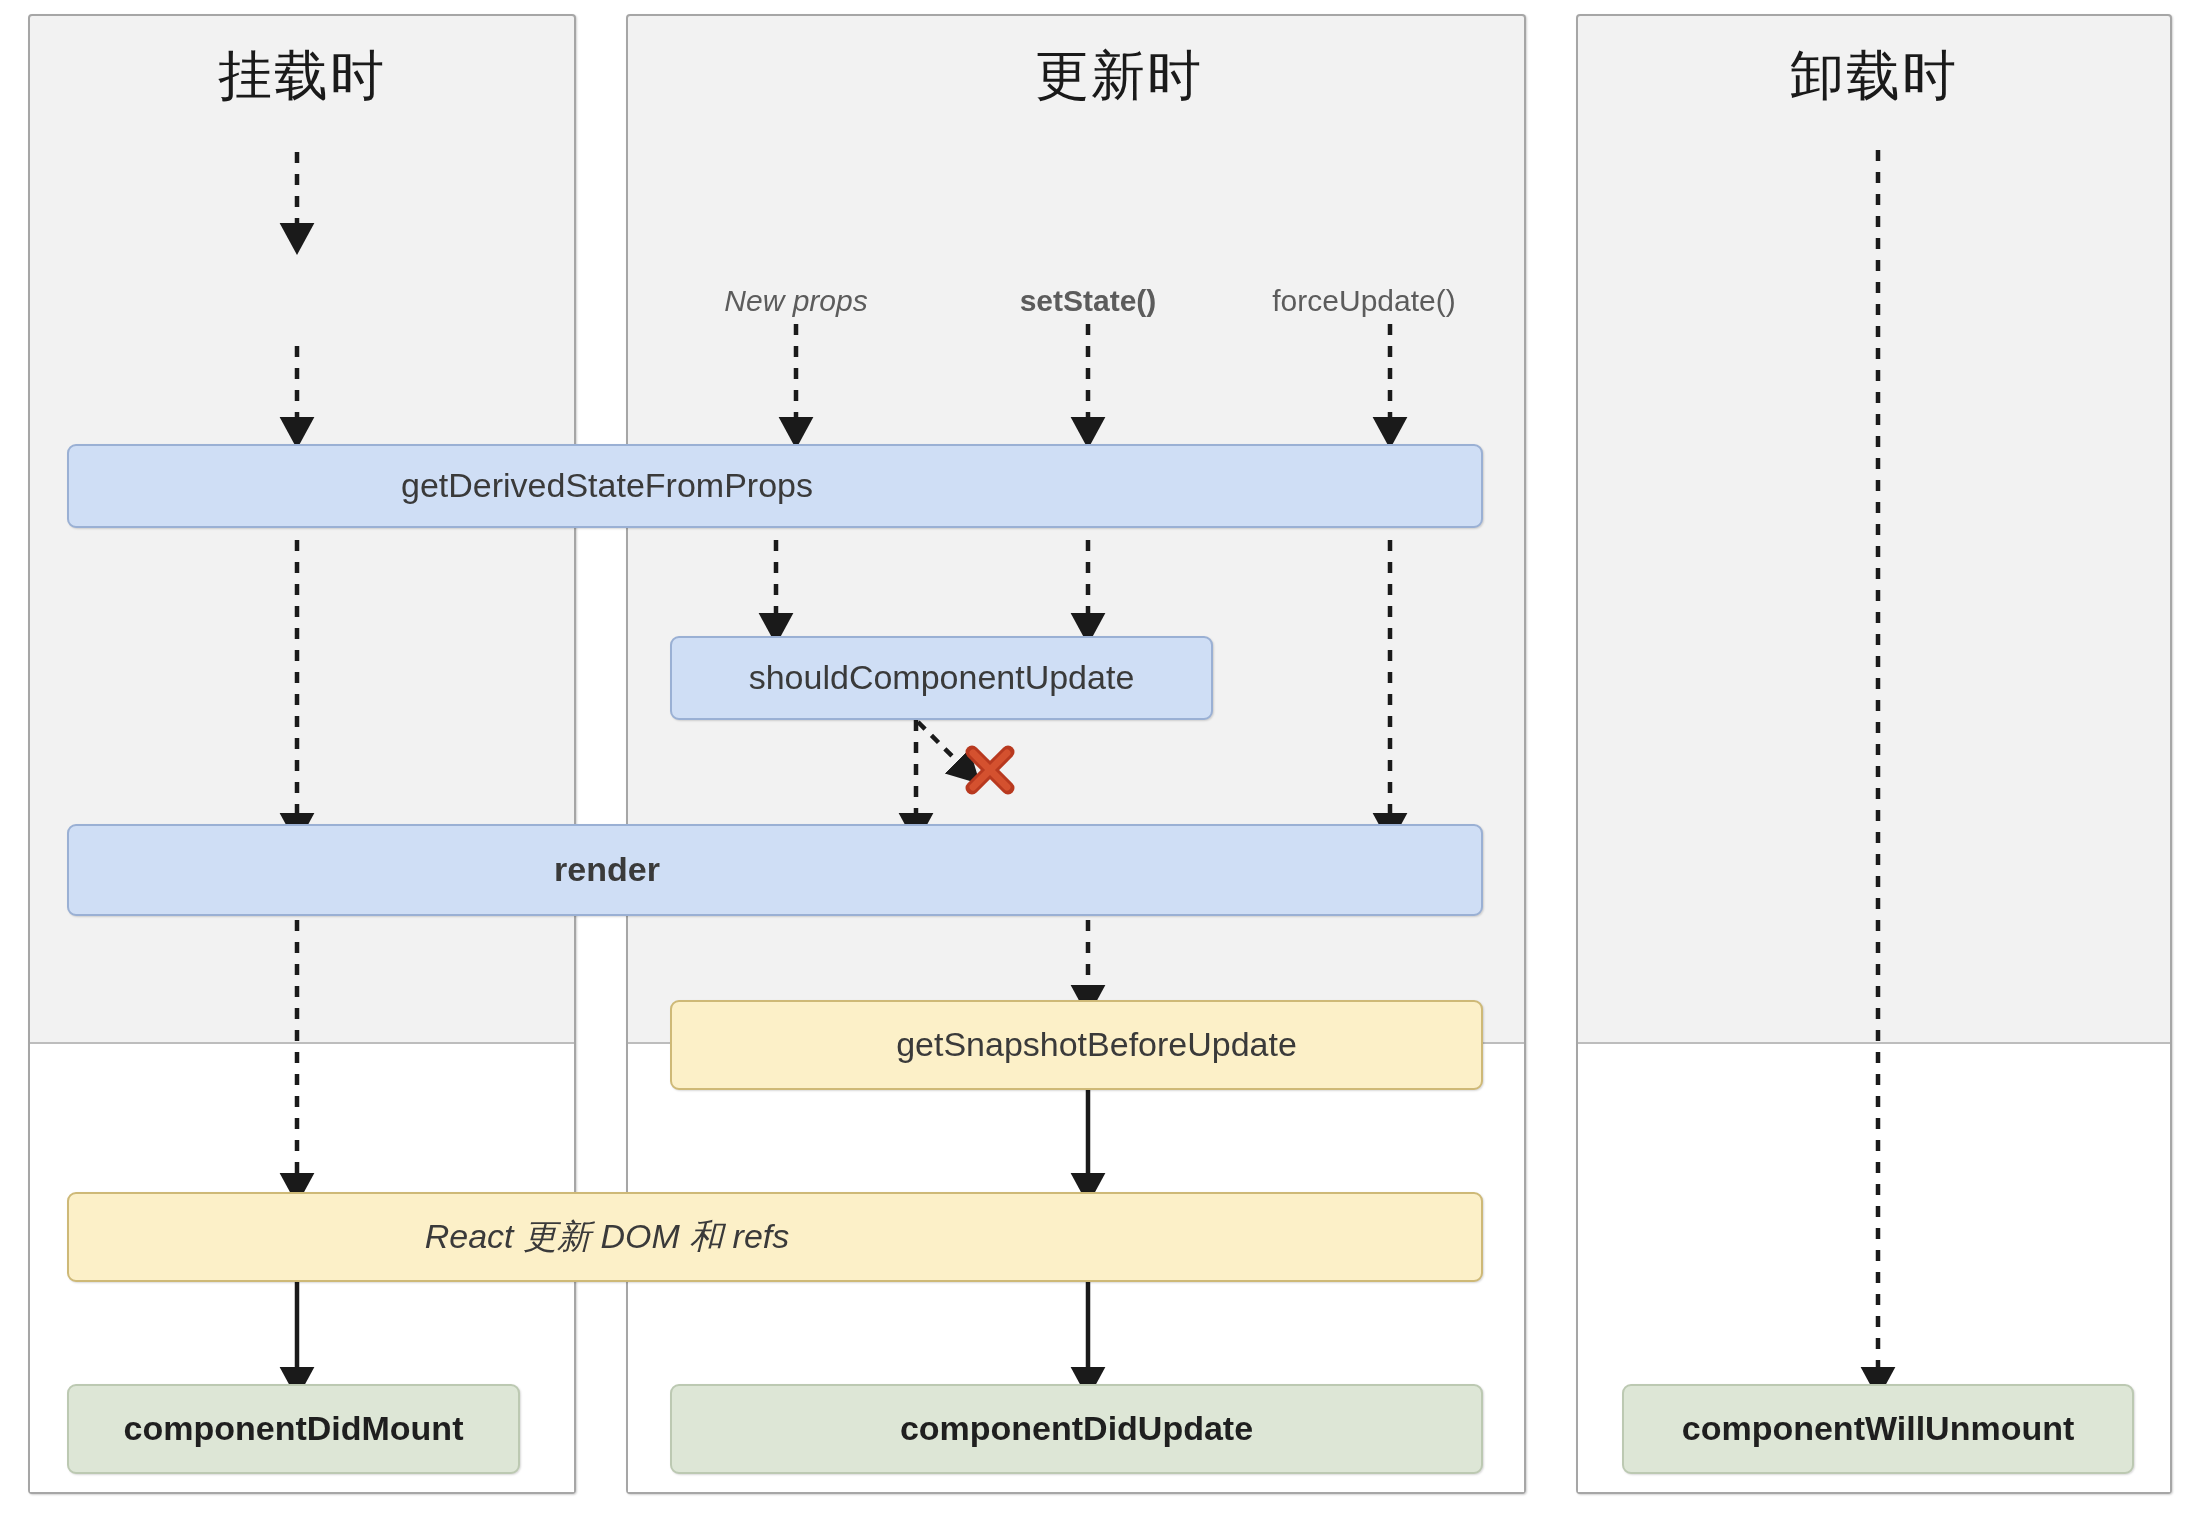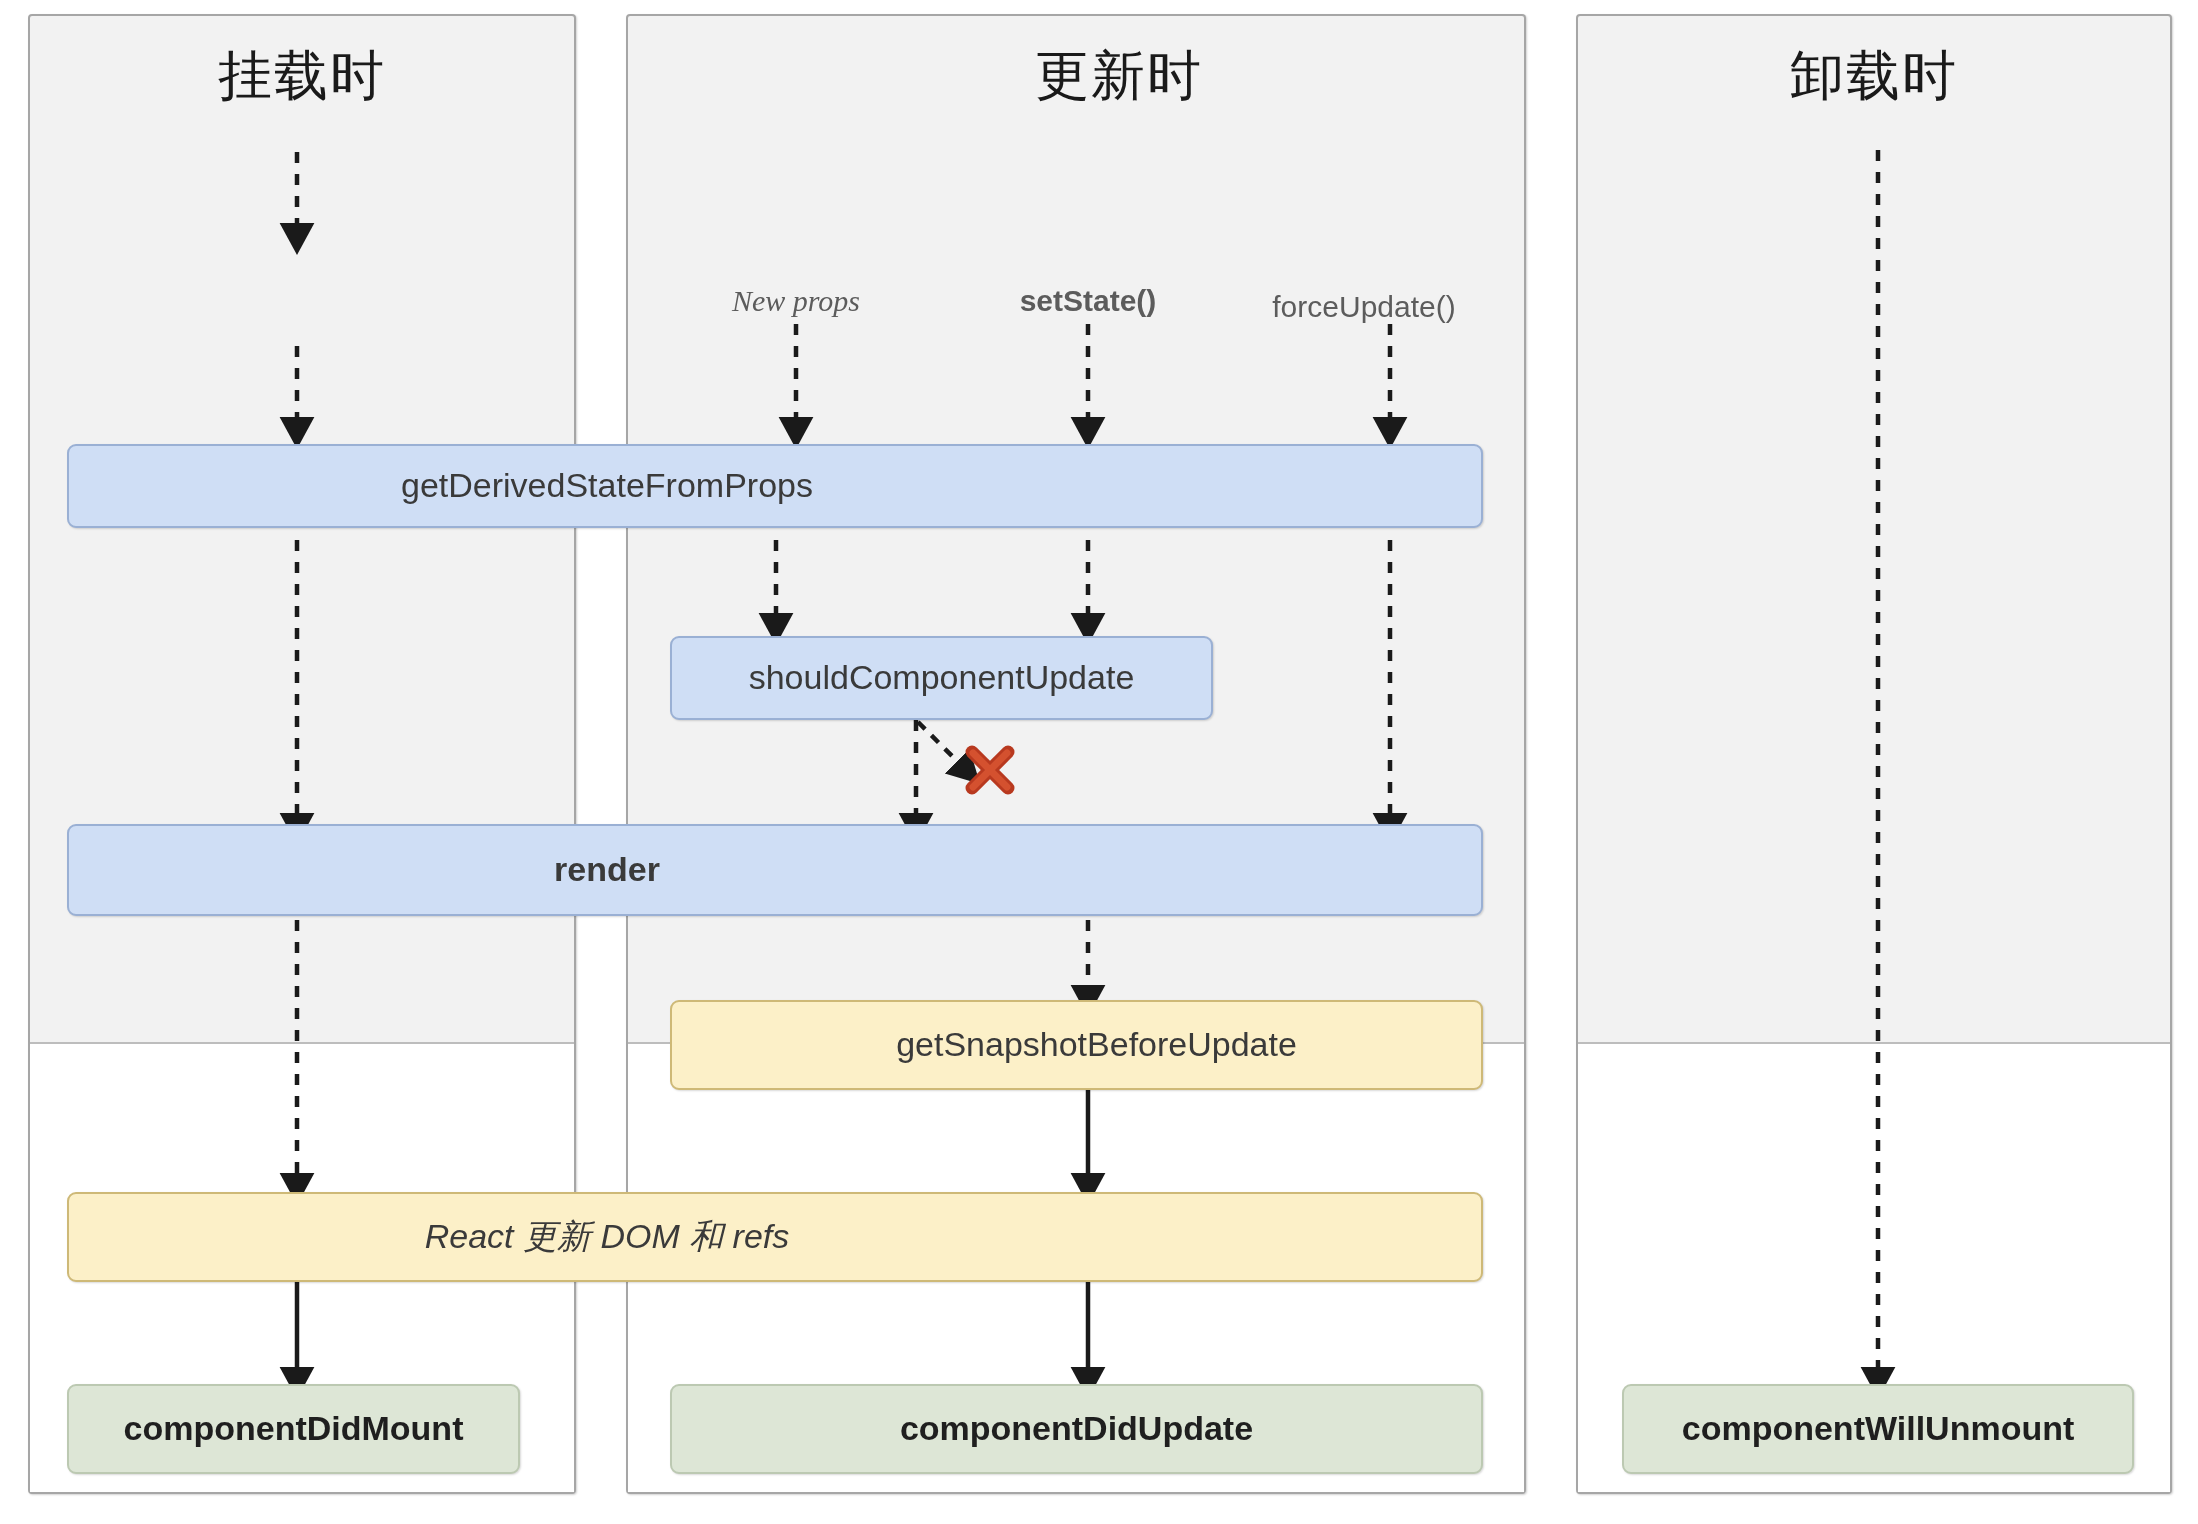--- a/index.html
+++ b/index.html
@@ -86,21 +86,21 @@
 
   
   .trigger {
     position: absolute;
     text-align: center;
     font-size: 30px;
     color: #5c5c5c;
     white-space: nowrap;
     transform: translateX(-50%);
   }
-  .trigger.em { font-style: italic; font-family: Liberation Serif, serif; }
+  .trigger.em { font-style: italic; }
 
   
   .conn {
     position: absolute;
     z-index: 4;
   }
   .conn svg { display: block; overflow: visible; }
 
   .xmark {
     position: absolute;
@@ -119,21 +119,21 @@
   <div class="panel" style="left:626px; top:14px; width:900px; height:1480px;"></div>
   <div class="panel-lower" style="left:628px; top:1042px; width:896px; height:450px;"></div>
   <div class="panel-title" style="left:626px; top:40px; width:986px;">更新时</div>
 
   <div class="panel" style="left:1576px; top:14px; width:596px; height:1480px;"></div>
   <div class="panel-lower" style="left:1578px; top:1042px; width:592px; height:450px;"></div>
   <div class="panel-title" style="left:1576px; top:40px; width:596px;">卸载时</div>
 
   <div class="trigger em" style="left:796px; top:284px;">New props</div>
   <div class="trigger" style="left:1088px; top:284px;font-weight:bold;">setState()</div>
-  <div class="trigger" style="left:1364px; top:290px;">forceUpdate()</div>
+  <div class="trigger" style="left:1364px; top:284px;">forceUpdate()</div>
 
   <div class="conn" style="left:0; top:0; width:2198px; height:1524px;">
     <svg width="2198" height="1524" viewBox="0 0 2198 1524">
       <defs>
         <marker id="ah" markerWidth="9" markerHeight="9" refX="3.4" refY="4.5" orient="auto" markerUnits="strokeWidth">
           <path d="M0,0.6 L7.2,4.5 L0,8.4 z" fill="#1a1a1a"></path>
         </marker>
       </defs>
 
       <line x1="297" y1="152" x2="297" y2="238" stroke="#1a1a1a" stroke-width="4.5" stroke-dasharray="11,11" marker-end="url(#ah)"></line>

